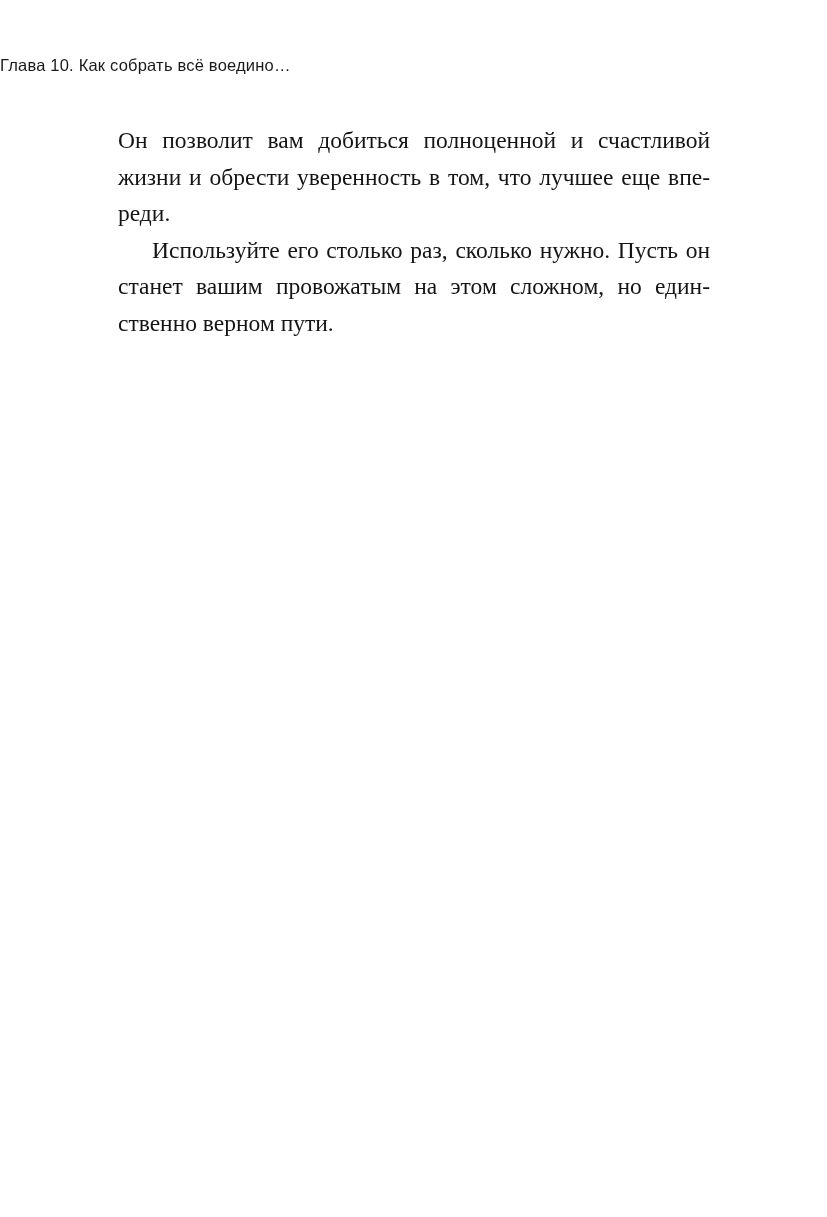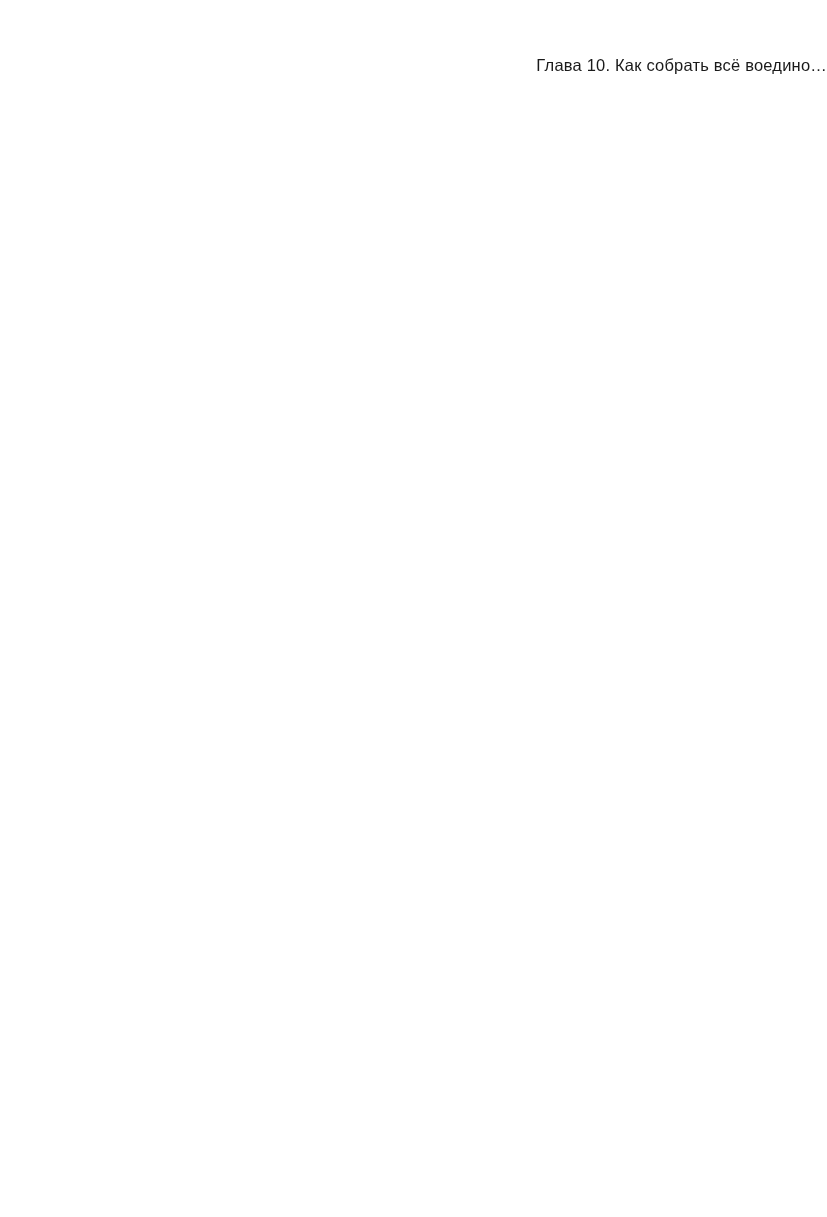--- a/index.html
+++ b/index.html
@@ -14,21 +14,21 @@
     background: #ffffff;
     overflow: hidden;
     font-family: "Liberation Serif", serif;
     color: #161616;
   }
   .running-head {
     position: absolute;
     top: 56px;
     left: 0;
     right: 0;
-    text-align: right;
+    text-align: left;
     font-family: "Liberation Sans", sans-serif;
     font-size: 16.5px;
     letter-spacing: 0.2px;
     color: #1a1a1a;
   }
   .body-block {
     position: absolute;
     top: 122px;
     left: 118px;
     width: 592px;
@@ -49,14 +49,18 @@
     text-indent: 34px;
   }
 </style>
 </head>
 <body>
 
 <div class="page">
 
   <div class="running-head">Глава 10. Как собрать всё воедино…</div>
 
+  <div class="body-block">
+    <p class="para">Он позволит вам добиться полноценной и счастливой жизни и обрести уверенность в том, что лучшее еще впе-реди.</p>
+    <p class="para indent">Используйте его столько раз, сколько нужно. Пусть он станет вашим провожатым на этом сложном, но един-ственно верном пути.</p>
+  </div>
 
 </div>
 
 </body></html>

